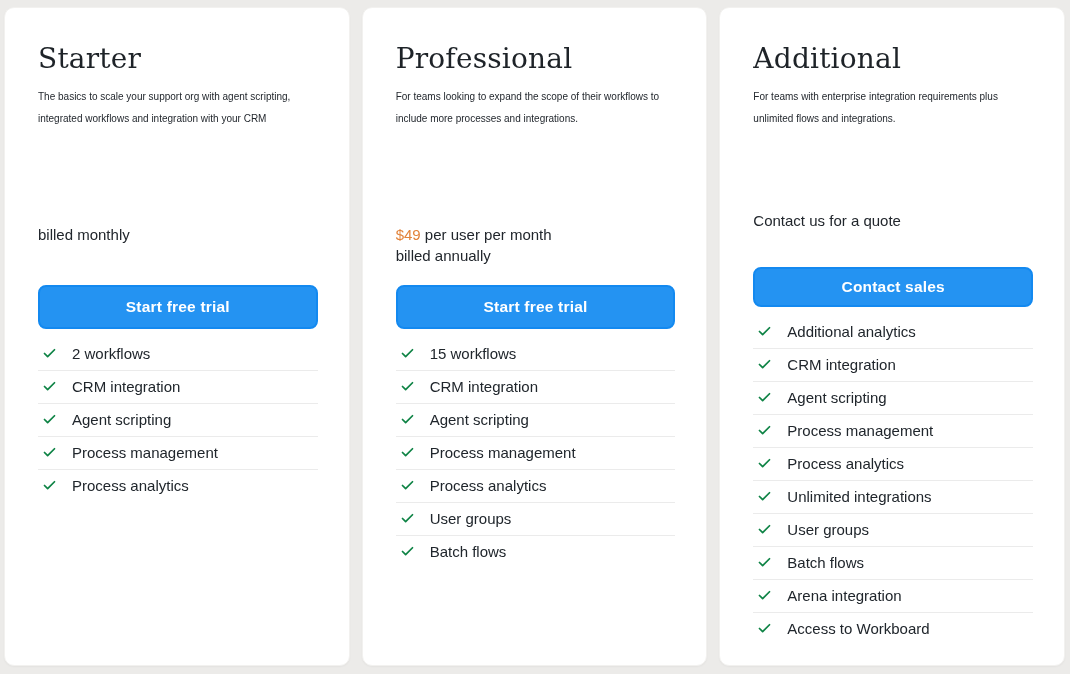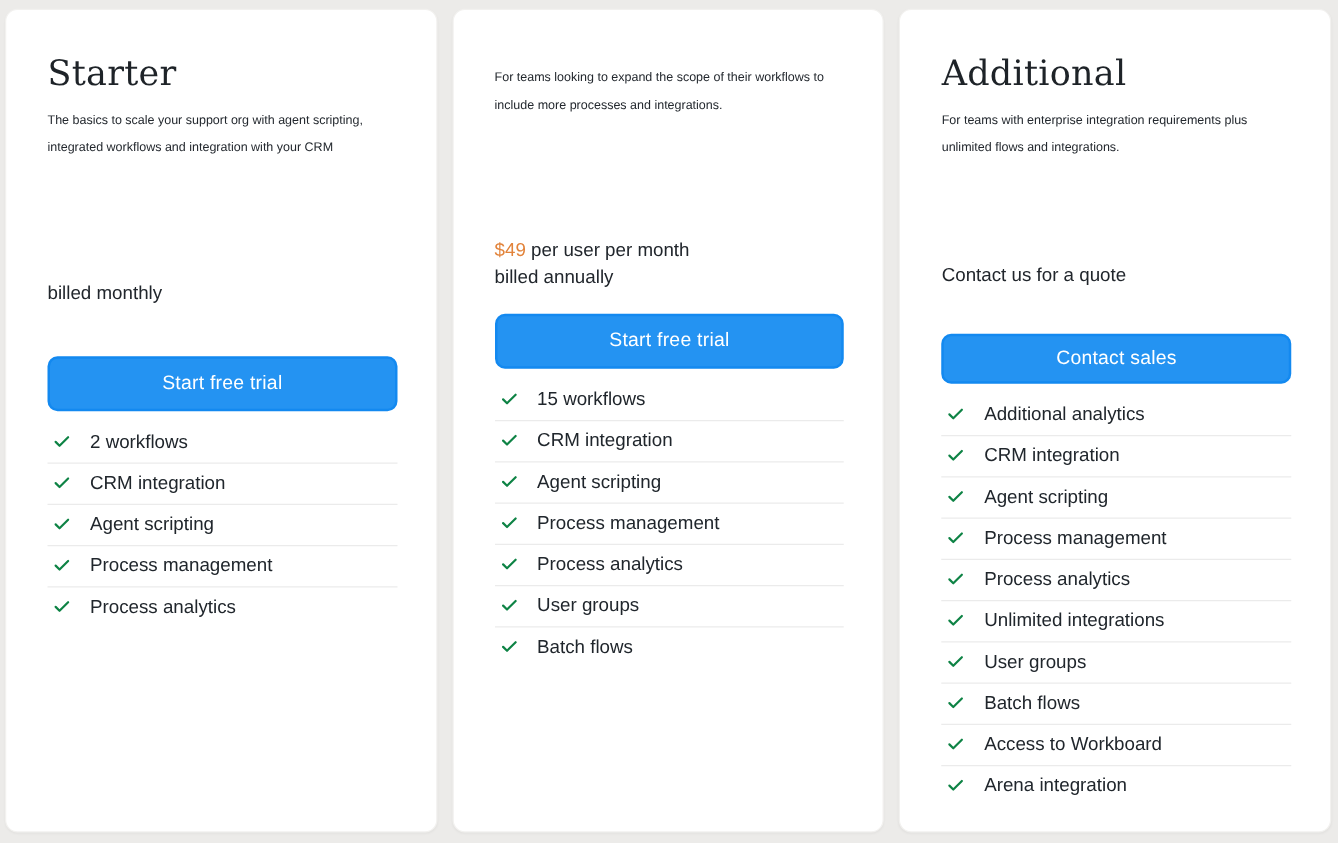--- a/index.html
+++ b/index.html
@@ -62,21 +62,21 @@
   .cta-button{
     margin-top:19px;
     height:44px;
     width:100%;
     background:var(--button-blue);
     border:2px solid var(--button-blue-border);
     border-radius:8px;
     color:#FFFFFF;
     font-family:"Liberation Sans",sans-serif;
     font-size:15.5px;
-    font-weight:400;
+    font-weight:700;
     letter-spacing:0.2px;
     cursor:pointer;
   }
   .feature-list{
     list-style:none;
     margin:9px 0 0 0;
     padding:0;
   }
   .feature-row{
     display:flex;
@@ -140,20 +140,21 @@
             <svg viewBox="0 0 24 24" width="15" height="15" fill="none">
               <path d="M20 6L9 17l-5-5" stroke="var(--check-green)" stroke-width="2.8" stroke-linecap="round" stroke-linejoin="round"></path>
             </svg>
           </span>
           <span class="feature-label">Process analytics</span>
         </li>
       </ul>
   </div>
 
   <div class="plan-card">
+    <h2 class="plan-title">Professional</h2>
     <p class="plan-desc">For teams looking to expand the scope of their workflows to include more processes and integrations.</p>
     <div class="price-block">
       <div><span class="price-accent">$49</span><span> per user per month</span></div>
       <div>billed annually</div>
     </div>
     <button class="cta-button">Start free trial</button>
     <ul class="feature-list">
         <li class="feature-row">
           <span class="check">
             <svg viewBox="0 0 24 24" width="15" height="15" fill="none">
@@ -285,26 +286,26 @@
             </svg>
           </span>
           <span class="feature-label">Batch flows</span>
         </li>
         <li class="feature-row">
           <span class="check">
             <svg viewBox="0 0 24 24" width="15" height="15" fill="none">
               <path d="M20 6L9 17l-5-5" stroke="var(--check-green)" stroke-width="2.8" stroke-linecap="round" stroke-linejoin="round"></path>
             </svg>
           </span>
+          <span class="feature-label">Arena integration</span>
+        </li>
+        <li class="feature-row">
+          <span class="check">
+            <svg viewBox="0 0 24 24" width="15" height="15" fill="none">
+              <path d="M20 6L9 17l-5-5" stroke="var(--check-green)" stroke-width="2.8" stroke-linecap="round" stroke-linejoin="round"></path>
+            </svg>
+          </span>
           <span class="feature-label">Access to Workboard</span>
-        </li>
-        <li class="feature-row">
-          <span class="check">
-            <svg viewBox="0 0 24 24" width="15" height="15" fill="none">
-              <path d="M20 6L9 17l-5-5" stroke="var(--check-green)" stroke-width="2.8" stroke-linecap="round" stroke-linejoin="round"></path>
-            </svg>
-          </span>
-          <span class="feature-label">Arena integration</span>
         </li>
       </ul>
   </div>
 
 </div>
 
 </body></html>

